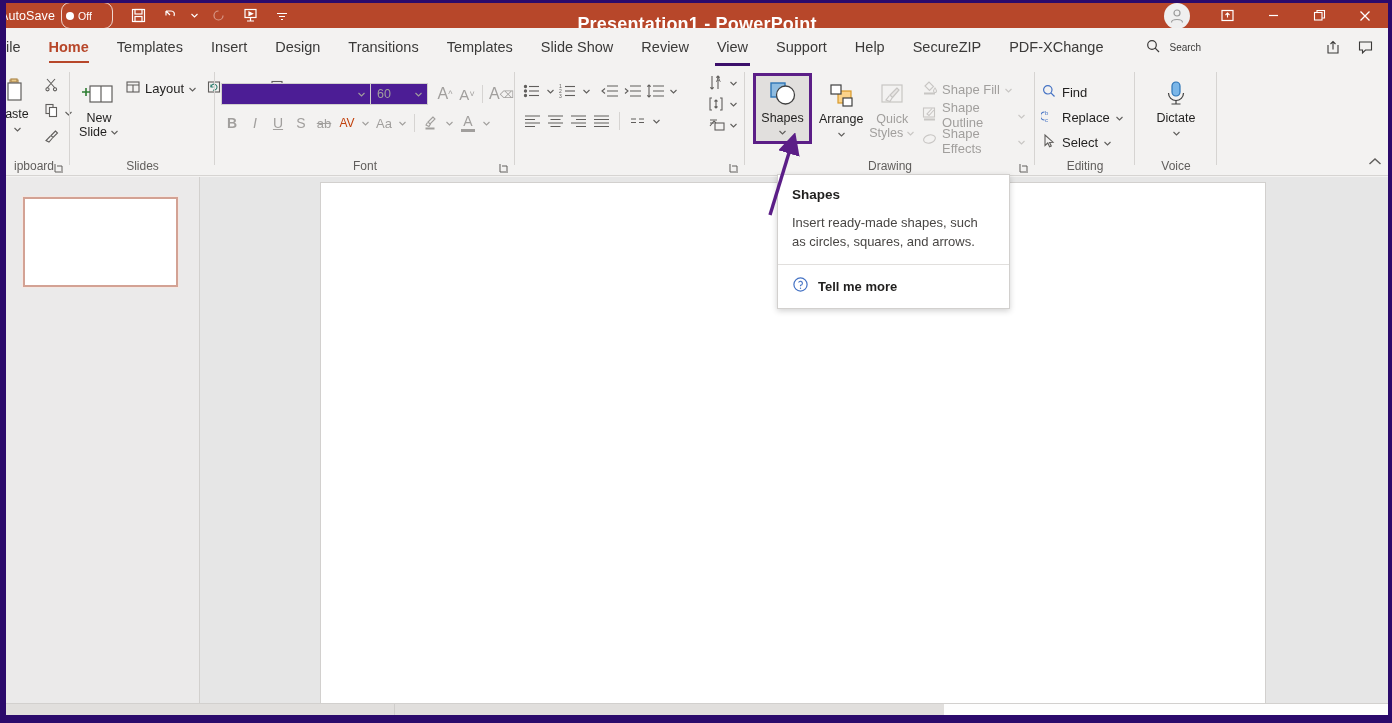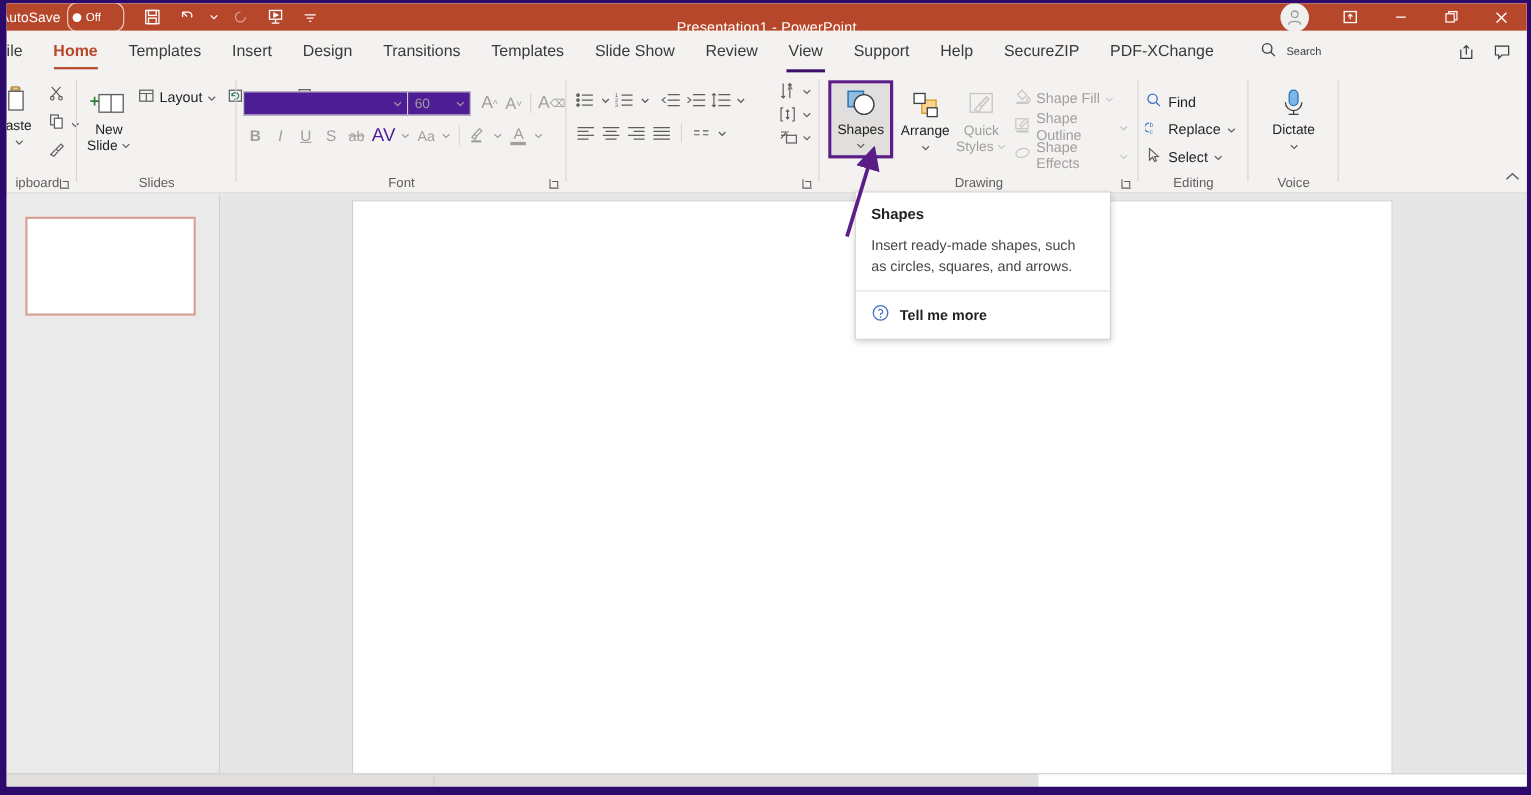--- a/index.html
+++ b/index.html
@@ -32,21 +32,21 @@
   .toggle .txt { font-size:10.5px; color:#fff; }
   .qat { display:flex; align-items:center; gap:2px; margin-left:10px; }
   .qat-btn {
     width:30px; height:23px; display:flex; align-items:center; justify-content:center;
     color:#fff;
   }
   .qat-btn svg { display:block; }
   .title-center {
     position:absolute; left:0; right:0; top:0; height:42px;
     display:flex; align-items:center; justify-content:center;
-    font-size:13px; color:#fff; letter-spacing:.2px;
+    font-size:18px; color:#fff; letter-spacing:.2px;font-weight:bold;
   }
   .tb-right { position:absolute; right:0; top:0; height:25px; display:flex; align-items:center; }
   .avatar {
     width:26px; height:26px; border-radius:50%; background:#efefef;
     display:flex; align-items:center; justify-content:center; margin-right:14px;
   }
   .winbtn {
     width:46px; height:25px; display:flex; align-items:center; justify-content:center;
     color:#fff;
   }
@@ -473,21 +473,21 @@
           <div class="fbtn disabled" style="font-size:15px;color:#a19f9d">A<span style="font-size:9px;vertical-align:super">˅</span></div>
           <div class="vsep"></div>
           <div class="fbtn disabled" style="font-size:16px;color:#a19f9d">A<span style="font-size:10px">⌫</span></div>
         </div>
         <div class="fontrow2">
           <div class="fbtn disabled" style="font-weight:bold;color:#a19f9d">B</div>
           <div class="fbtn disabled" style="font-style:italic;color:#a19f9d">I</div>
           <div class="fbtn disabled" style="text-decoration:underline;color:#a19f9d">U</div>
           <div class="fbtn disabled" style="color:#a19f9d">S</div>
           <div class="fbtn disabled" style="text-decoration:line-through;color:#a19f9d;font-size:13px">ab</div>
-          <div class="fbtn disabled" style="color:#4c1d95;font-size:17px">AV</div>
+          <div class="fbtn disabled" style="color:#c2410c;font-size:12px">AV</div>
           <div class="fbtn disabled" style="min-width:12px">
             <svg width="9" height="7" viewBox="0 0 9 7" fill="none" stroke="#a19f9d" stroke-width="1.1">
                 <path d="M1.5 2 L4.5 5 L7.5 2"></path>
               </svg>
           </div>
           <div class="fbtn disabled" style="color:#a19f9d;font-size:13px">Aa</div>
           <div class="fbtn disabled" style="min-width:12px">
             <svg width="9" height="7" viewBox="0 0 9 7" fill="none" stroke="#a19f9d" stroke-width="1.1">
                 <path d="M1.5 2 L4.5 5 L7.5 2"></path>
               </svg>

